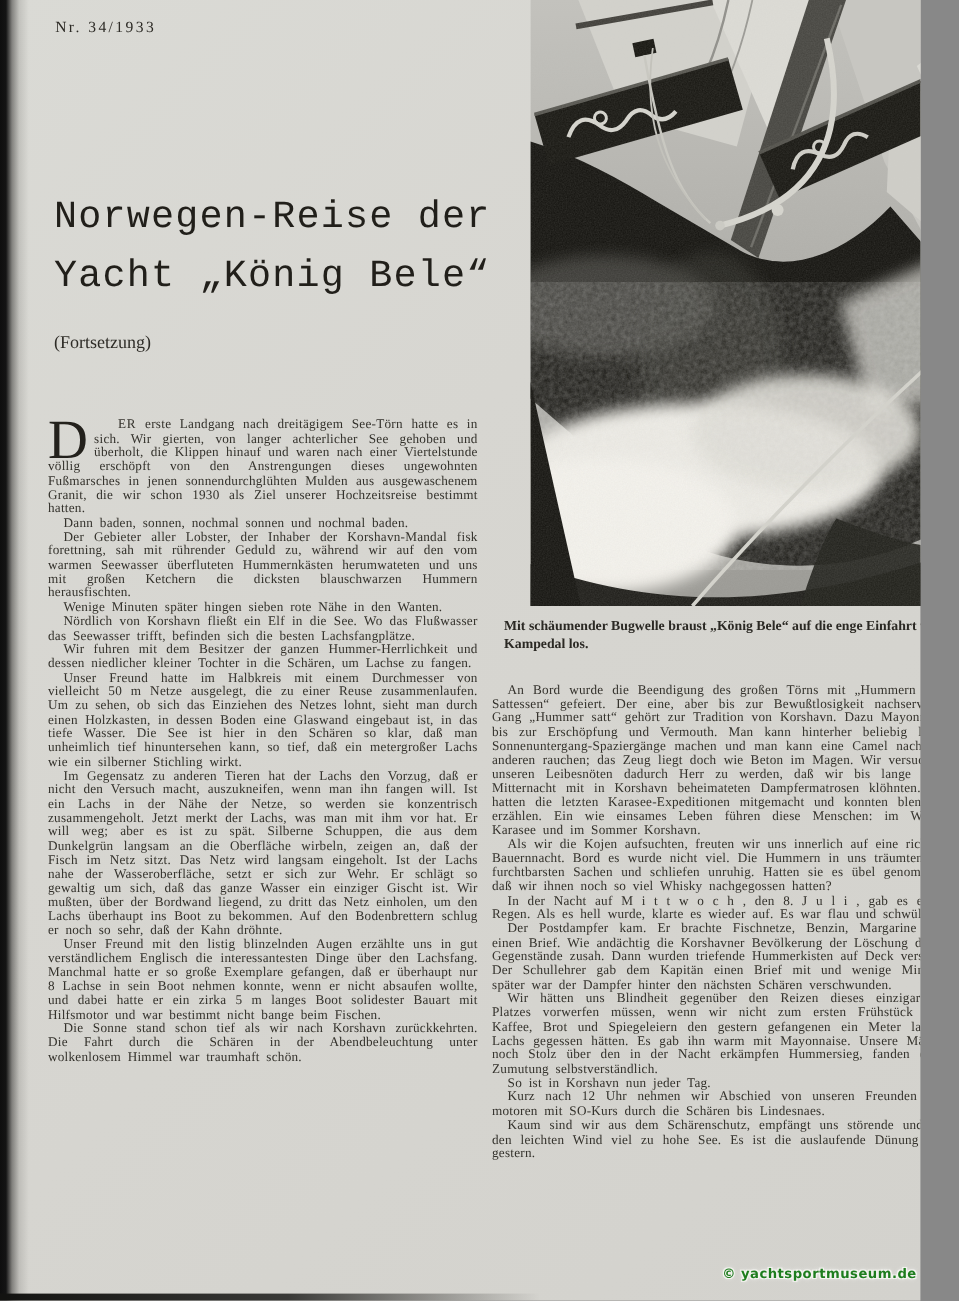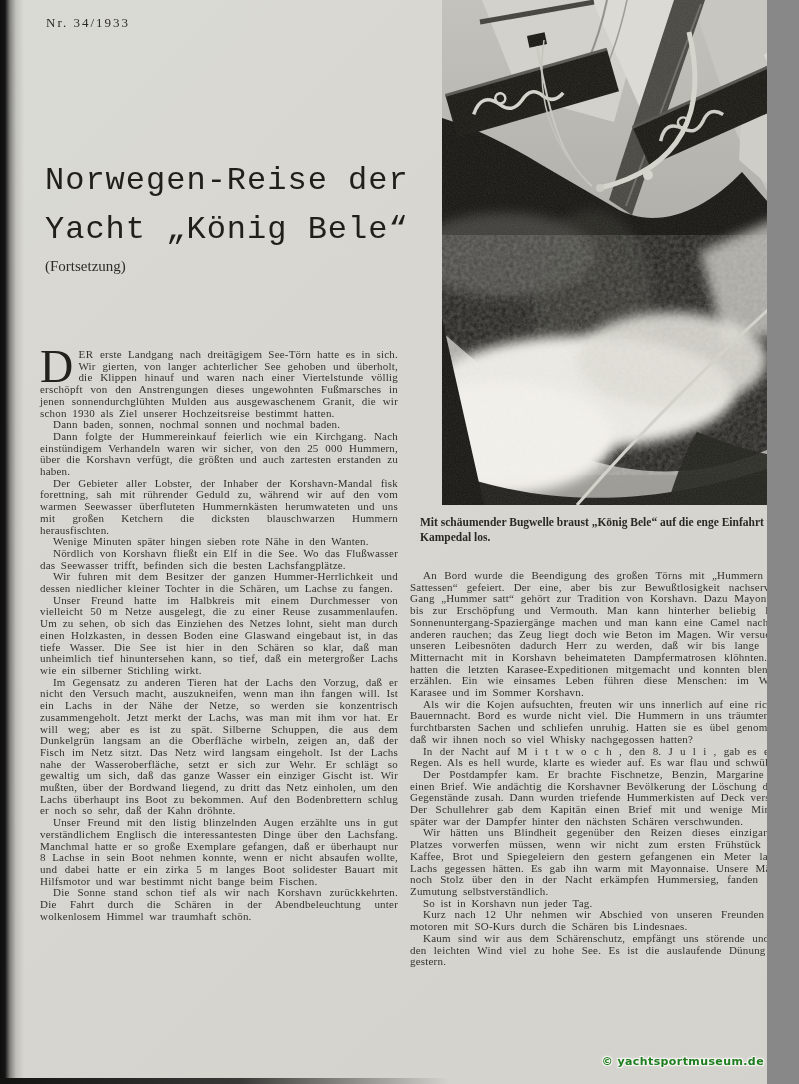--- a/index.html
+++ b/index.html
@@ -8,33 +8,33 @@
     background:linear-gradient(135deg,#dadad5 0%,#d7d6d1 40%,#d3d2cd 100%);
     font-family:"Liberation Serif","DejaVu Serif",serif;color:#33312c;
   }
   .scan-edge-left{position:absolute;left:0;top:0;width:24px;height:100%;
     background:linear-gradient(to right,#0e0e0e 0,#141414 5px,rgba(45,44,42,.5) 10px,rgba(110,109,105,.22) 16px,rgba(0,0,0,0) 24px);}
   .scan-edge-bottom{position:absolute;left:0;bottom:0;width:450px;height:6px;
     background:linear-gradient(to right,#131311 0,rgba(19,19,17,.8) 240px,rgba(19,19,17,0) 450px);}
   .issue-number{position:absolute;left:46px;top:15px;font-size:13px;letter-spacing:2px;color:#2c2a25;}
   .title-block{position:absolute;left:45px;top:156px;width:380px;}
   .title-line{font-size:32px;line-height:49px;letter-spacing:1px;color:#211f1a;white-space:nowrap;font-family:Liberation Mono, monospace;}
-  .subtitle{margin-top:4px;font-size:15px;color:#2e2c27;}
+  .subtitle{margin-top:24px;font-size:15px;color:#2e2c27;}
   .photo-frame{position:absolute;left:442px;top:0;width:357px;height:505px;}
   .photo-frame svg{display:block;}
   .caption{position:absolute;left:420px;top:515px;width:372px;
     font-size:11.5px;line-height:15px;font-weight:bold;text-align:left;color:#2b2924;}
   .col{position:absolute;font-size:11px;line-height:11.7px;text-align:justify;
     word-spacing:2.6px;letter-spacing:.2px;color:#34322c;hyphens:auto;-webkit-hyphens:auto;}
   .col p{margin:0;text-indent:13px;}
   .col p.first{text-indent:0;}
   .left-col{left:40px;top:349px;width:358px;}
   .right-col{left:410px;top:570px;width:380px;}
   .dropcap{float:left;font-size:46px;line-height:34px;padding:1px 5px 0 0;color:#23211c;}
-  .lead{letter-spacing:.5px;}
+  .lead{letter-spacing:.5px;margin-left:20px;}
   .watermark{position:absolute;right:3px;top:1055px;font-family:"DejaVu Sans","Liberation Sans",sans-serif;
     font-weight:bold;font-size:11px;letter-spacing:.4px;
     text-shadow:-1px -1px 0 #f4f4f0,1px -1px 0 #f4f4f0,-1px 1px 0 #f4f4f0,1px 1px 0 #f4f4f0,0 0 4px #ffffff;}
 </style>
 </head>
 <body>
 
 <div class="page">
 
   <div class="scan-edge-left"></div>
@@ -114,21 +114,20 @@
       <path d="M135,505 C200,430 282,348 357,282" stroke="#d4d3cc" stroke-width="3" fill="none"></path>
       <rect width="357" height="505" filter="url(#grain)"></rect>
     </svg>
   </div>
 
   <div class="caption">Mit schäumender Bugwelle braust „König Bele“ auf die enge Einfahrt von Kampedal los.</div>
 
   <div class="col left-col">
       <p class="first"><span class="dropcap">D</span><span class="lead">ER </span>erste Landgang nach dreitägigem See-Törn hatte es in sich. Wir gierten, von langer achterlicher See gehoben und überholt, die Klippen hinauf und waren nach einer Viertelstunde völlig erschöpft von den Anstrengungen dieses ungewohnten Fußmarsches in jenen sonnendurchglühten Mulden aus ausgewaschenem Granit, die wir schon 1930 als Ziel unserer Hochzeitsreise bestimmt hatten.</p>
       <p>Dann baden, sonnen, nochmal sonnen und nochmal baden.</p>
-      <p>Dann folgte der Hummereinkauf feierlich wie ein Kirchgang. Nach einstündigem Verhandeln waren wir sicher, von den 25&nbsp;000 Hummern, über die Korshavn verfügt, die größten und auch zartesten erstanden zu haben.</p>
       <p>Der Gebieter aller Lobster, der Inhaber der Korshavn-Mandal fisk forettning, sah mit rührender Geduld zu, während wir auf den vom warmen Seewasser überfluteten Hummernkästen herumwateten und uns mit großen Ketchern die dicksten blauschwarzen Hummern herausfischten.</p>
       <p>Wenige Minuten später hingen sieben rote Nähe in den Wanten.</p>
       <p>Nördlich von Korshavn fließt ein Elf in die See. Wo das Flußwasser das Seewasser trifft, befinden sich die besten Lachsfangplätze.</p>
       <p>Wir fuhren mit dem Besitzer der ganzen Hummer-Herrlichkeit und dessen niedlicher kleiner Tochter in die Schären, um Lachse zu fangen.</p>
       <p>Unser Freund hatte im Halbkreis mit einem Durchmesser von vielleicht 50 m Netze ausgelegt, die zu einer Reuse zusammenlaufen. Um zu sehen, ob sich das Einziehen des Netzes lohnt, sieht man durch einen Holzkasten, in dessen Boden eine Glaswand eingebaut ist, in das tiefe Wasser. Die See ist hier in den Schären so klar, daß man unheimlich tief hinuntersehen kann, so tief, daß ein metergroßer Lachs wie ein silberner Stichling wirkt.</p>
       <p>Im Gegensatz zu anderen Tieren hat der Lachs den Vorzug, daß er nicht den Versuch macht, auszukneifen, wenn man ihn fangen will. Ist ein Lachs in der Nähe der Netze, so werden sie konzentrisch zusammengeholt. Jetzt merkt der Lachs, was man mit ihm vor hat. Er will weg; aber es ist zu spät. Silberne Schuppen, die aus dem Dunkelgrün langsam an die Oberfläche wirbeln, zeigen an, daß der Fisch im Netz sitzt. Das Netz wird langsam eingeholt. Ist der Lachs nahe der Wasseroberfläche, setzt er sich zur Wehr. Er schlägt so gewaltig um sich, daß das ganze Wasser ein einziger Gischt ist. Wir mußten, über der Bordwand liegend, zu dritt das Netz einholen, um den Lachs überhaupt ins Boot zu bekommen. Auf den Bodenbrettern schlug er noch so sehr, daß der Kahn dröhnte.</p>
       <p>Unser Freund mit den listig blinzelnden Augen erzählte uns in gut verständlichem Englisch die interessantesten Dinge über den Lachsfang. Manchmal hatte er so große Exemplare gefangen, daß er überhaupt nur 8 Lachse in sein Boot nehmen konnte, wenn er nicht absaufen wollte, und dabei hatte er ein zirka 5 m langes Boot solidester Bauart mit Hilfsmotor und war bestimmt nicht bange beim Fischen.</p>
       <p>Die Sonne stand schon tief als wir nach Korshavn zurückkehrten. Die Fahrt durch die Schären in der Abendbeleuchtung unter wolkenlosem Himmel war traumhaft schön.</p>
     </div>
   <div class="col right-col">

